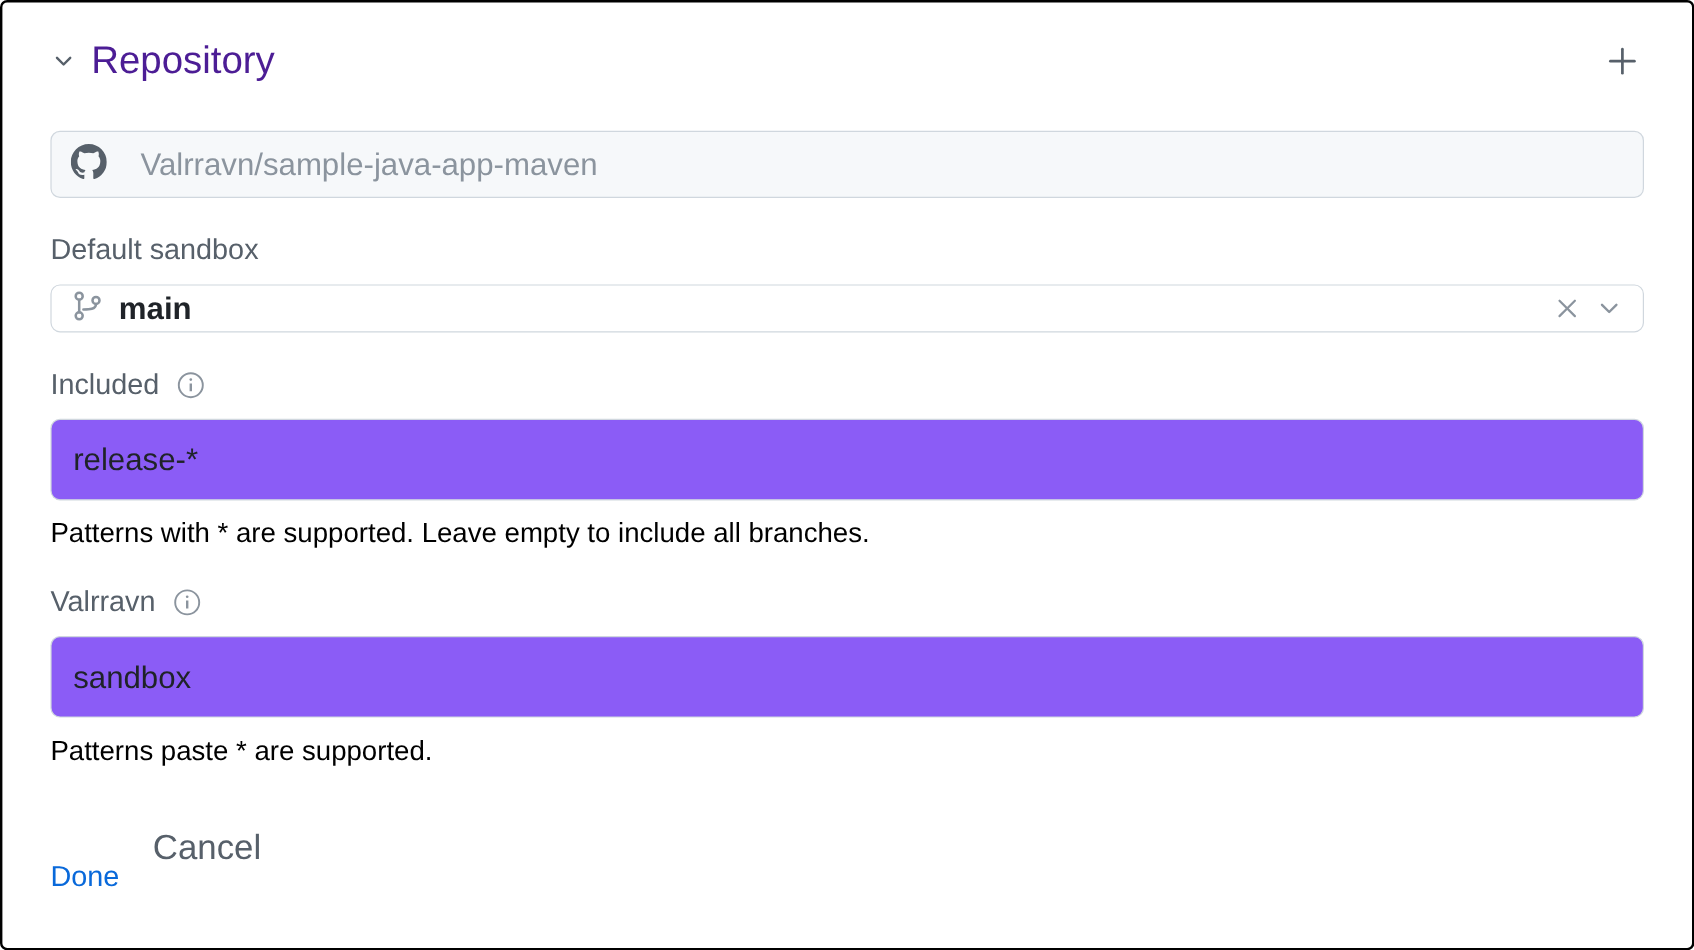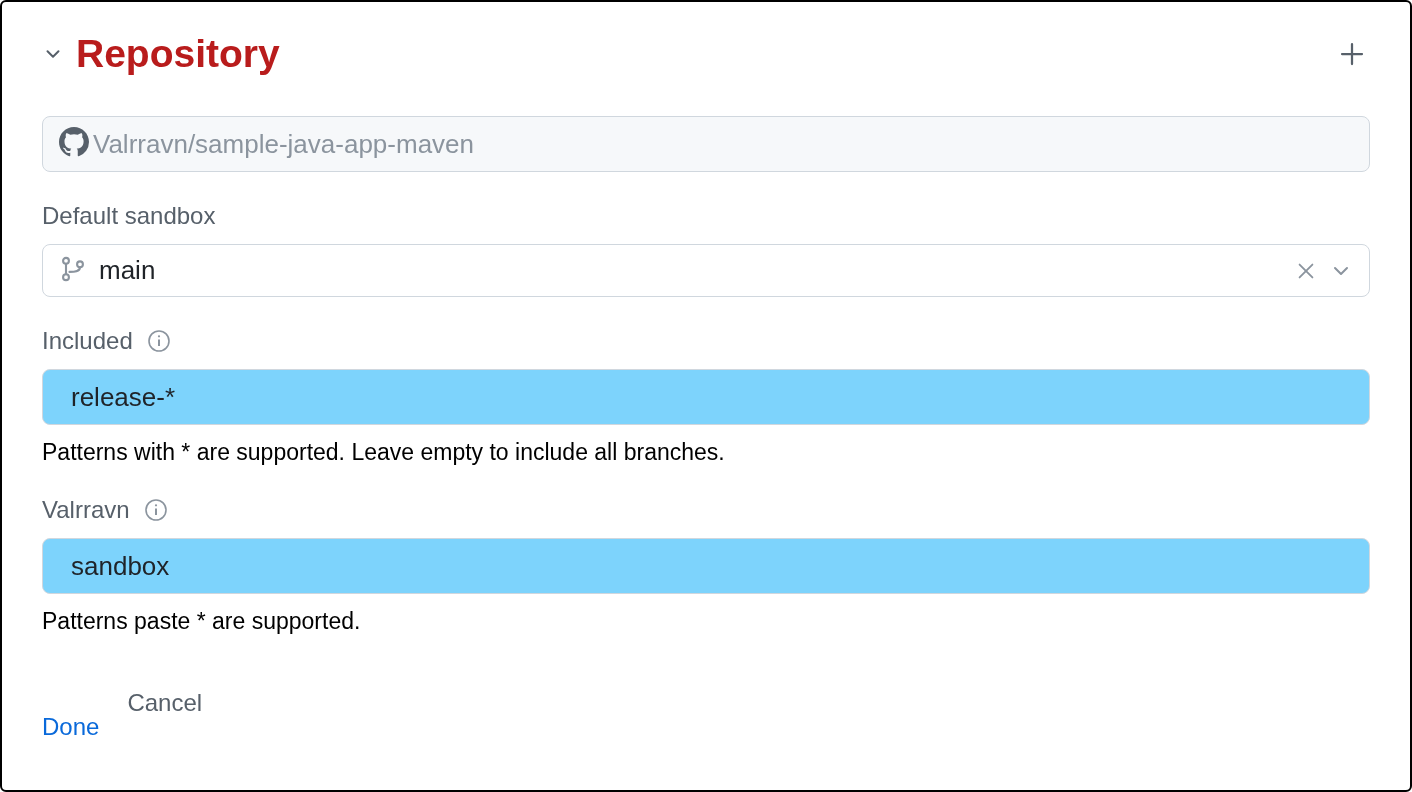--- a/index.html
+++ b/index.html
@@ -29,23 +29,23 @@
       gap: 12px;
     }
     .collapse-chevron {
       display: flex;
       align-items: center;
       justify-content: center;
       color: #57606a;
       cursor: pointer;
     }
     .panel-title {
-      font-size: 39px;
-      font-weight: 700;
-      color: #b91c1c;
+      font-size: 32px;
+      font-weight: 400;
+      color: #4c1d95;
     }
     .add-button {
       display: flex;
       align-items: center;
       justify-content: center;
       color: #57606a;
       cursor: pointer;
       width: 36px;
       height: 36px;
     }
@@ -68,41 +68,42 @@
     }
     .repo-url-field {
       display: flex;
       align-items: center;
       width: 100%;
       height: 56px;
       background: #f6f8fa;
       border: 1px solid #d0d7de;
       border-radius: 8px;
       padding: 0 16px;
-      gap: 4px;
+      gap: 28px;
     }
     .github-icon {
       color: #57606a;
       flex-shrink: 0;
     }
     .repo-url-text {
       font-size: 26px;
       color: #8b949e;
     }
     .select-field {
       display: flex;
       align-items: center;
       width: 100%;
-      height: 53px;
+      height: 40px;
       background: #ffffff;
       border: 1px solid #d0d7de;
       border-radius: 8px;
       padding: 0 16px;
       gap: 12px;
       cursor: pointer;
+      font-weight: bold;
     }
     .branch-icon {
       color: #8b949e;
       flex-shrink: 0;
     }
     .select-value {
       font-size: 26px;
       color: #1f2328;
       flex: 1;
     }
@@ -111,25 +112,25 @@
       align-items: center;
       gap: 12px;
       color: #8b949e;
     }
     .clear-btn, .dropdown-btn {
       display: flex;
       cursor: pointer;
     }
     .text-input {
       width: 100%;
-      height: 56px;
-      background: #7dd3fc;
+      height: 68px;
+      background: #8b5cf6;
       border: 1px solid #d0d7de;
       border-radius: 8px;
-      padding: 0 28px;
+      padding: 0 18px;
       font-size: 26px;
       color: #1f2328;
       font-family: inherit;
       outline: none;
     }
     .helper-text {
       font-size: 23px;
       color: #000000;
       margin-top: 14px;
     }
@@ -139,21 +140,21 @@
       gap: 28px;
       margin-top: 28px;
     }
     .done-link {
       font-size: 24px;
       color: #0969da;
       cursor: pointer;
       margin-top: 48px;
     }
     .cancel-link {
-      font-size: 24px;
+      font-size: 29px;
       color: #57606a;
       cursor: pointer;
     }
   </style>
 </head>
 <body>
 
 <div class="panel-header">
   <div class="panel-header-left">
     <span class="collapse-chevron">

